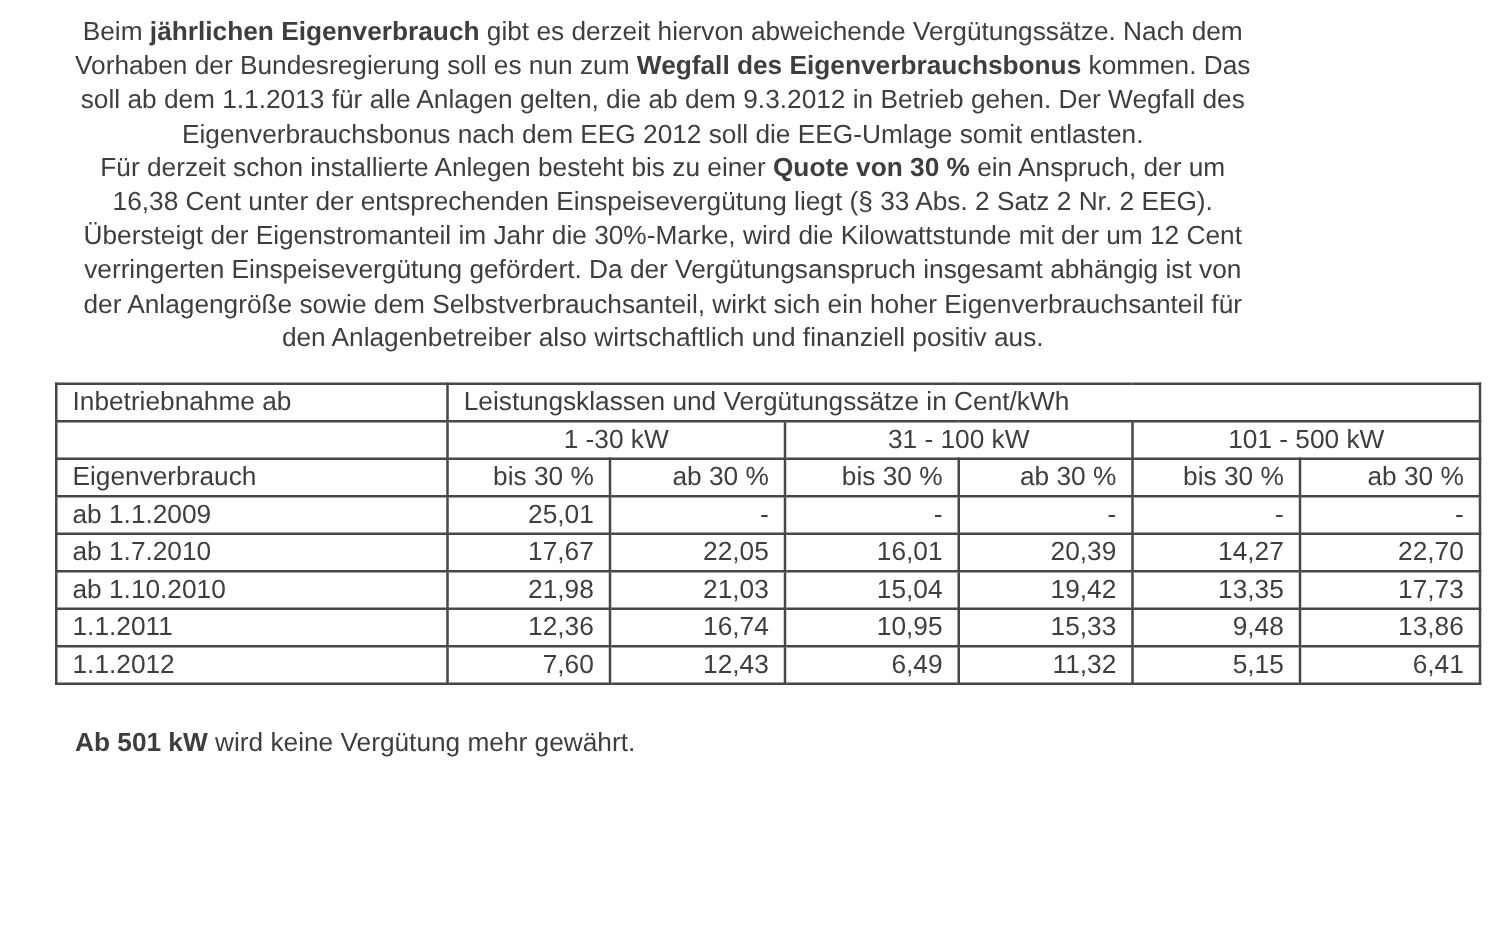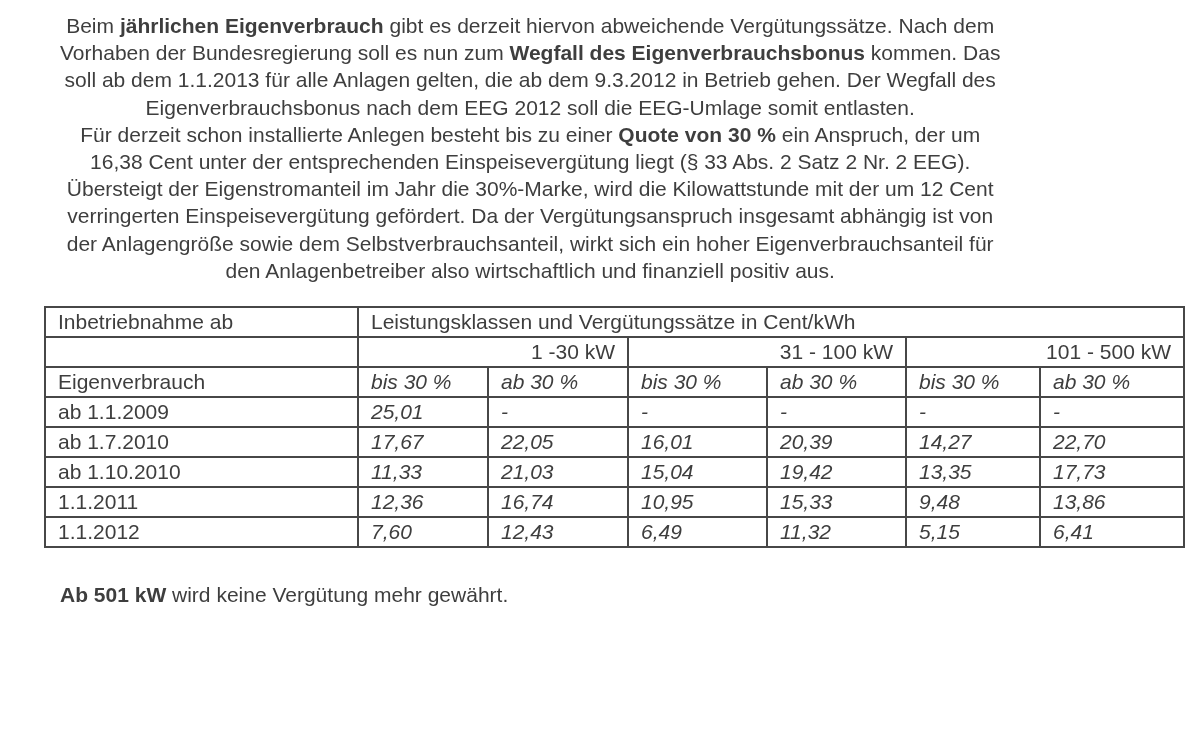--- a/index.html
+++ b/index.html
@@ -32,22 +32,22 @@
     color: #3e3e3e;
   }
   table.tariff td {
     border: 2px solid #474747;
     padding: 0 12px;
     height: 28px;
     white-space: nowrap;
     overflow: hidden;
   }
   .left   { text-align: left; }
-  .right  { text-align: left; font-style: italic; }
-  .center { text-align: right; }
+  .right  { text-align: right; }
+  .center { text-align: center; }
   .bold   { font-weight: normal; }
   .footer {
     position: absolute;
     left: 60px; top: 583px;
     font-size: 21px;
     white-space: pre;
   }
 </style>
 </head>
 <body>
@@ -99,21 +99,21 @@
           <td class="left">ab 1.7.2010</td>
           <td class="right">17,67</td>
           <td class="right">22,05</td>
           <td class="right">16,01</td>
           <td class="right">20,39</td>
           <td class="right">14,27</td>
           <td class="right">22,70</td>
         </tr>
         <tr>
           <td class="left">ab 1.10.2010</td>
-          <td class="right">11,33</td>
+          <td class="right">21,98</td>
           <td class="right">21,03</td>
           <td class="right">15,04</td>
           <td class="right">19,42</td>
           <td class="right">13,35</td>
           <td class="right">17,73</td>
         </tr>
         <tr>
           <td class="left">1.1.2011</td>
           <td class="right">12,36</td>
           <td class="right">16,74</td>

